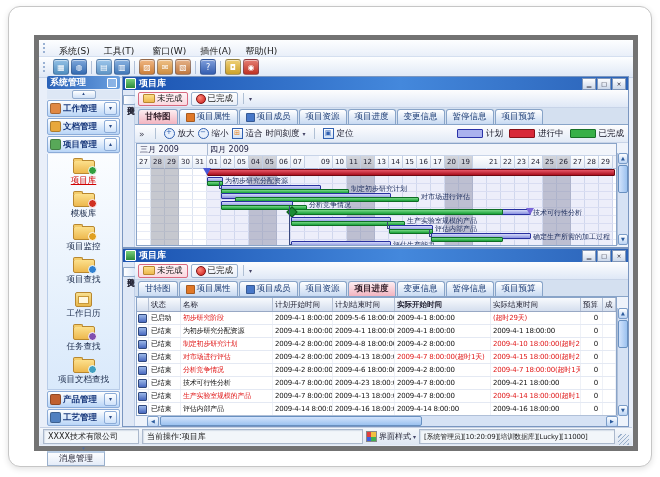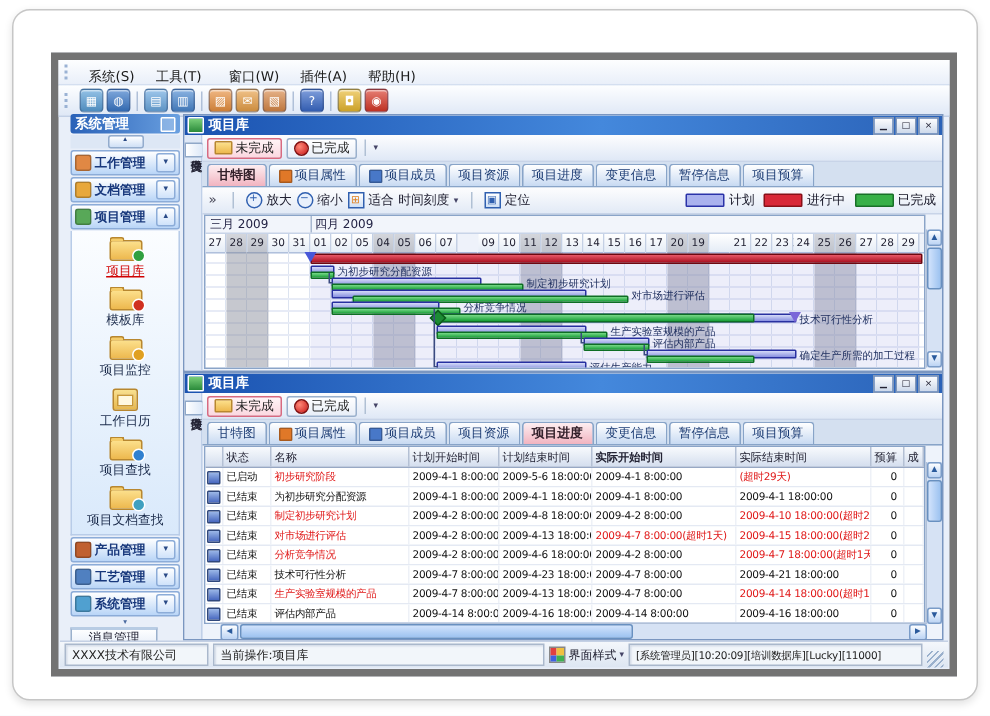--- a/index.html
+++ b/index.html
@@ -185,28 +185,34 @@
                   </div>
                   <div class="side-item-lb">模板库</div>
                 </div>
                 <div class="side-item">
                   <div class="fold">
                     <span class="badge" style="background: rgb(224, 160, 32);"></span>
                   </div>
                   <div class="side-item-lb">项目监控</div>
                 </div>
                 <div class="side-item">
+                  <div class="fold">
+                    <span class="badge" style="background: rgb(48, 128, 208);"></span>
+                  </div>
+                  <div class="side-item-lb">项目查找</div>
+                </div>
+                <div class="side-item">
                   <div class="cal"></div>
                   <div class="side-item-lb">工作日历</div>
                 </div>
                 <div class="side-item">
                   <div class="fold">
-                    <span class="badge" style="background: rgb(48, 128, 208);"></span>
-                  </div>
-                  <div class="side-item-lb">项目查找</div>
+                    <span class="badge" style="background: rgb(128, 80, 176);"></span>
+                  </div>
+                  <div class="side-item-lb">任务查找</div>
                 </div>
                 <div class="side-item">
                   <div class="fold">
                     <span class="badge" style="background: rgb(64, 160, 192);"></span>
                   </div>
                   <div class="side-item-lb">项目文档查找</div>
                 </div>
               </div>
               <div class="side-sec">
                 <span class="sec-ico" style="background: rgb(192, 96, 48);"></span>

